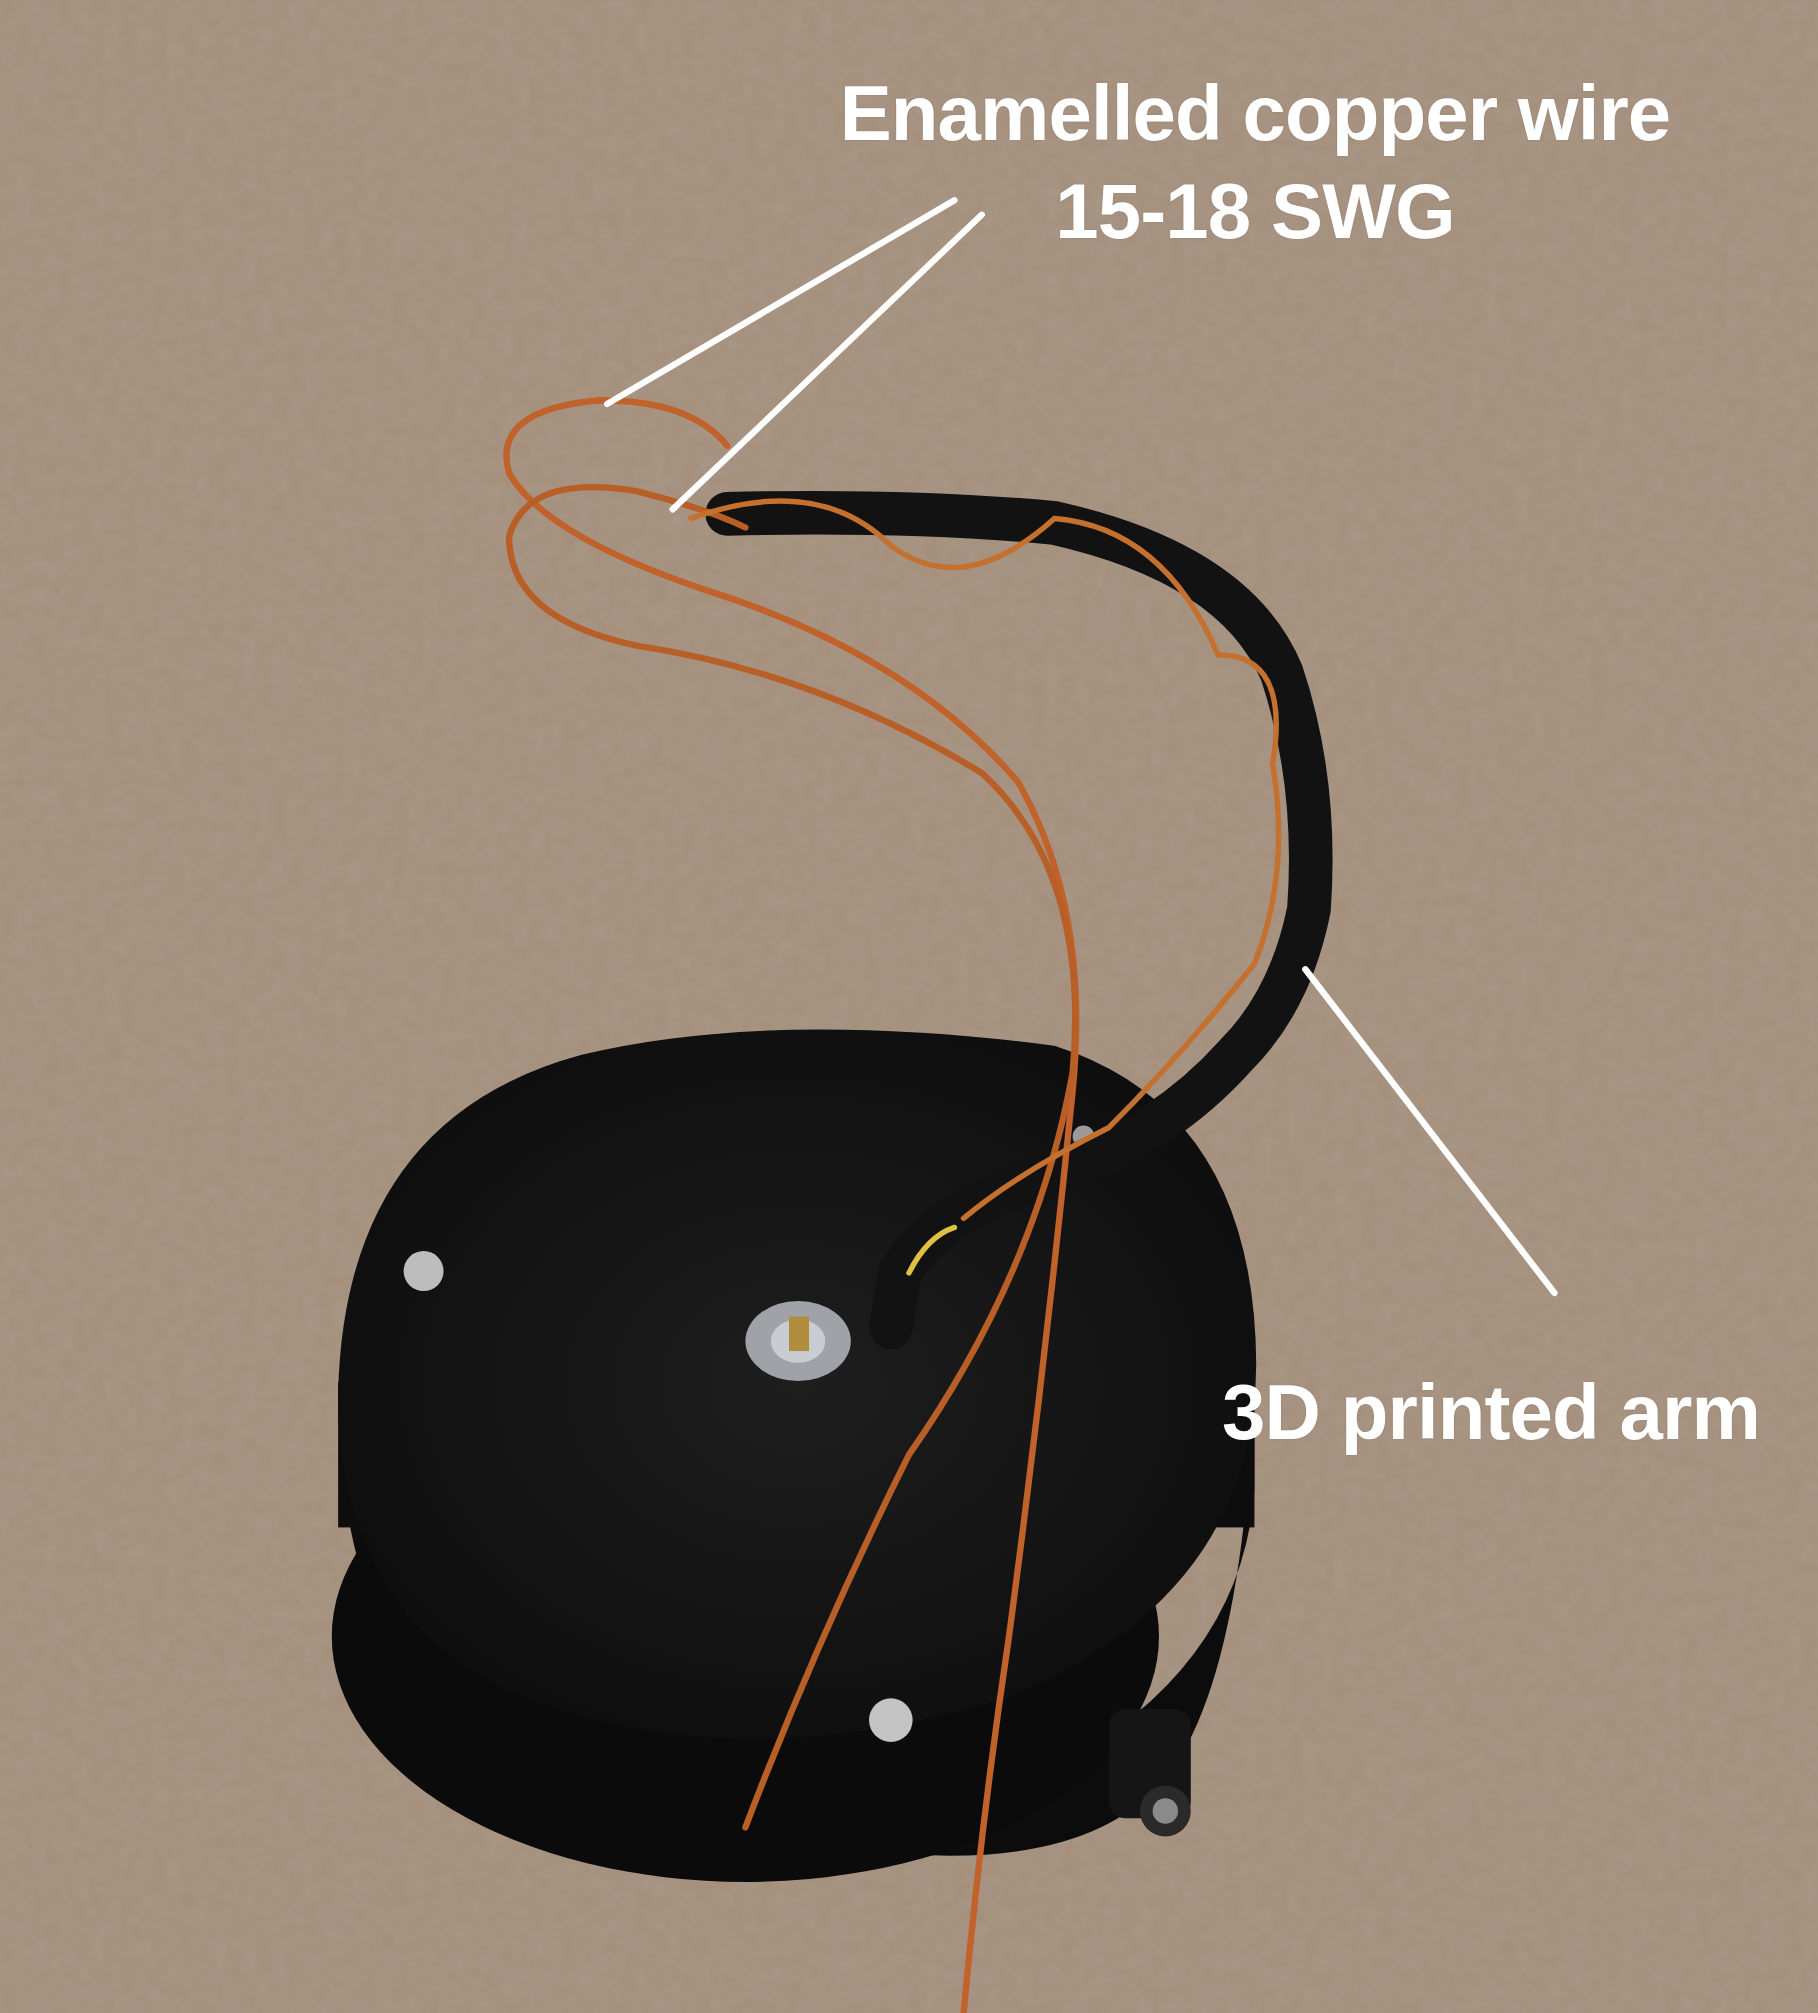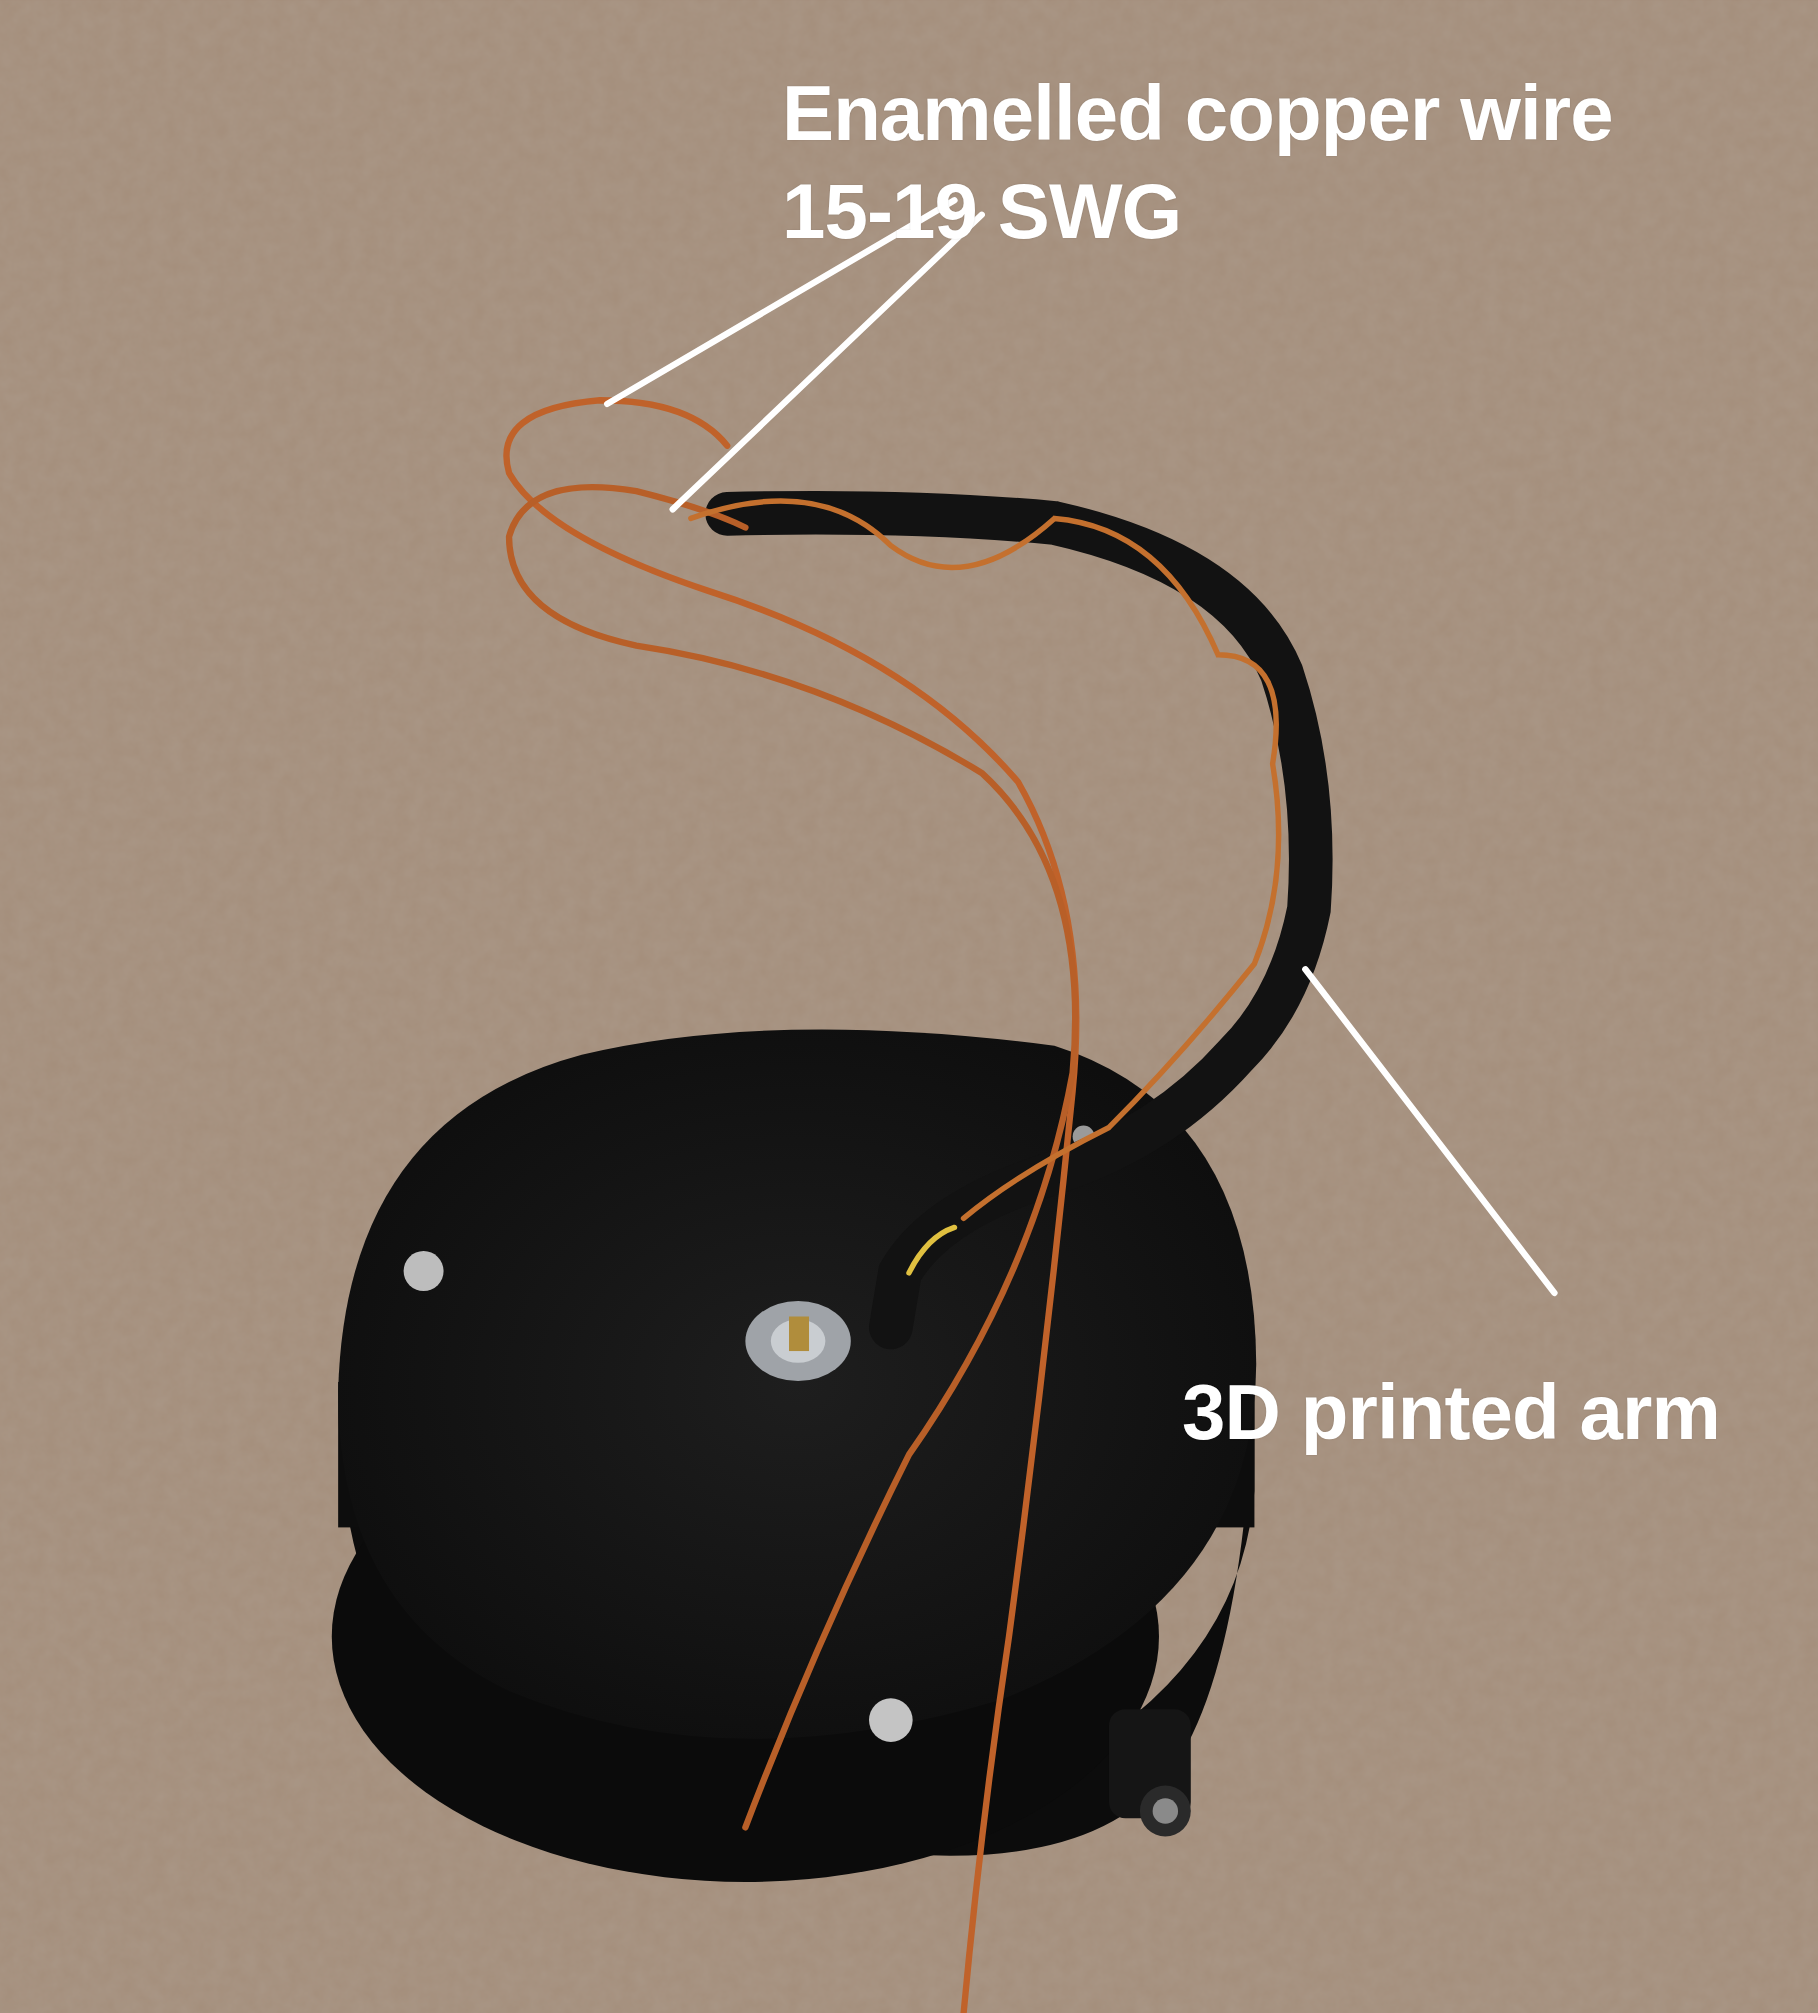--- a/index.html
+++ b/index.html
@@ -1,20 +1,20 @@
 <!DOCTYPE html>
 <html style="font-size:14.5px"><head>
 <meta charset="utf-8">
 <style>
   html, body { margin:0; padding:0; }
   body { width:1818px; height:2014px; overflow:hidden; position:relative;
          background:#a08a78; font-family:"Liberation Sans", sans-serif; }
   .scene { position:absolute; left:0; top:0; width:1818px; height:2014px; }
   .label { position:absolute; color:#ffffff; font-weight:bold; font-size:78px;
-           line-height:98px; text-align:left; letter-spacing:-0.9px;
+           line-height:98px; text-align:center; letter-spacing:-0.9px;
            text-shadow:0 0 1.8px rgba(0,0,0,0.15); }
   #label-wire { left:782px; top:64px; width:946px; }
   #label-arm { left:1182px; top:1363px; width:618px; }
 </style>
 </head>
 <body>
 
 <svg class="scene" viewBox="0 0 2000 2215" xmlns="http://www.w3.org/2000/svg">
   <defs>
     <filter id="carpetNoise" x="0" y="0" width="100%" height="100%">
@@ -62,19 +62,19 @@
 
   <g stroke="#ffffff" stroke-width="7" stroke-linecap="round">
     <line x1="1050" y1="220" x2="668" y2="444"></line>
     <line x1="1080" y1="236" x2="740" y2="560"></line>
     <line x1="1436" y1="1066" x2="1710" y2="1422"></line>
   </g>
 </svg>
 
 <div id="label-wire" class="label">
   <div>Enamelled copper wire</div>
-  <div>15-19 SWG</div>
+  <div>15-18 SWG</div>
 </div>
 
 <div id="label-arm" class="label">
   <div>3D printed arm</div>
 </div>
 
 
 </body></html>

